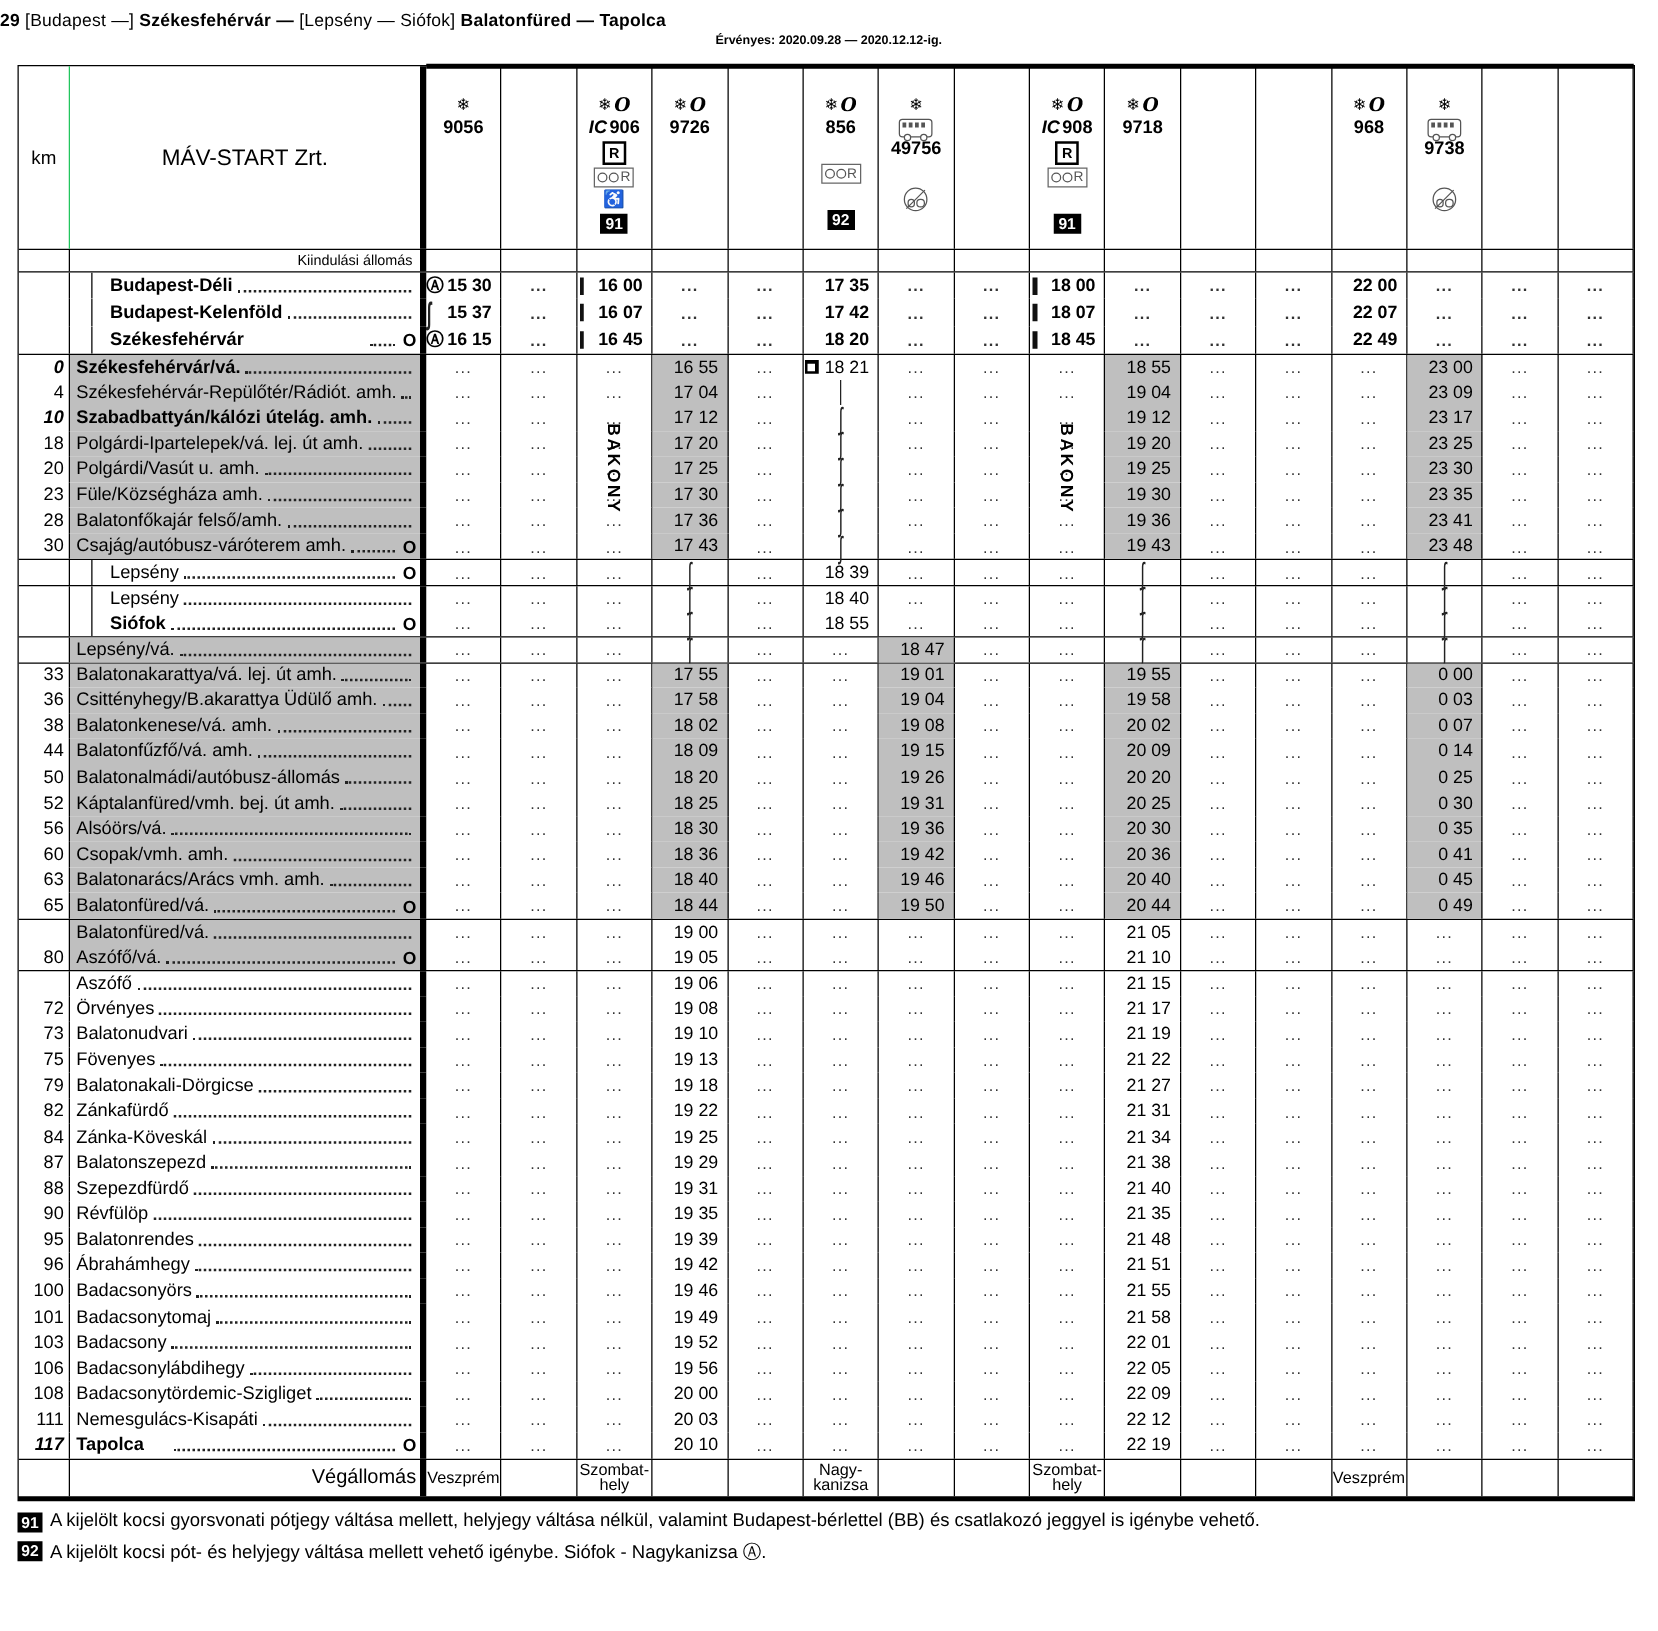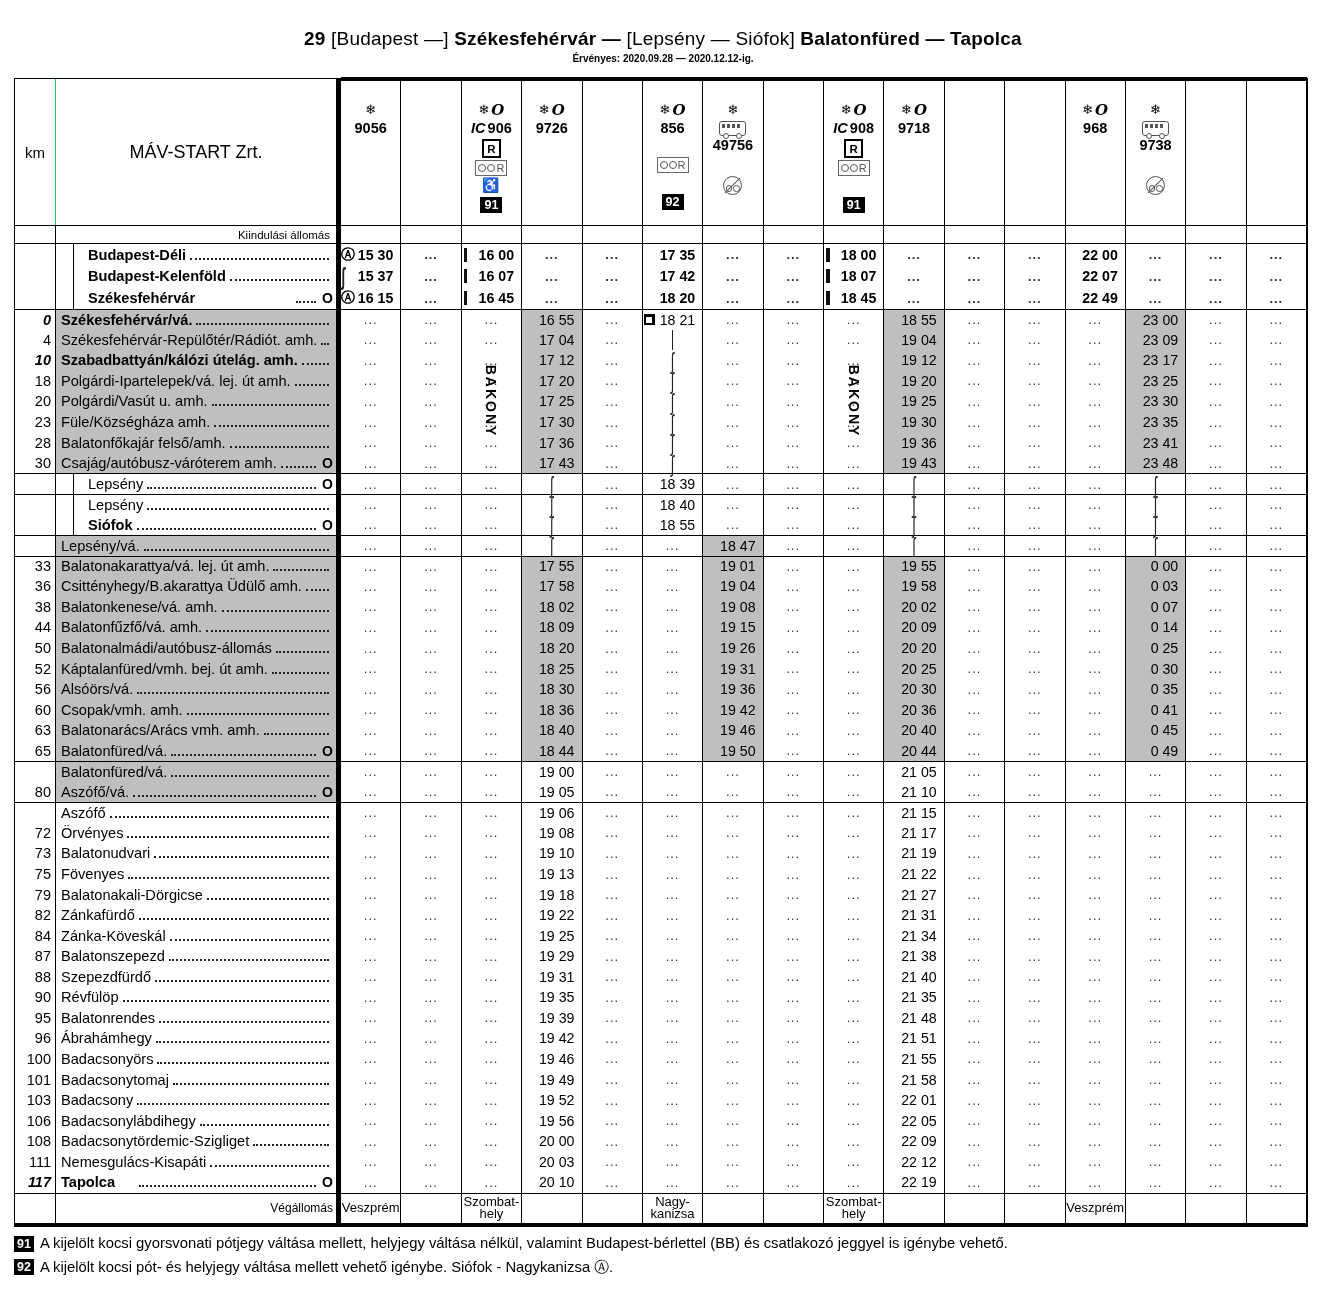--- a/index.html
+++ b/index.html
@@ -1,19 +1,19 @@
 <!DOCTYPE html>
 <html><head>
 <meta charset="utf-8">
 <style>
   html,body{margin:0;padding:0;background:#fff;color:#000;
     font-family:"Liberation Sans", sans-serif;}
   body{width:1326px;}
   
-  #title{margin-top:28px;text-align:center;font-size:19px;letter-spacing:.2px;}
+  #title{margin-top:8px;font-size:14px;letter-spacing:.2px;}
   #title .b{font-weight:bold;}
   #subtitle{text-align:center;font-size:10px;font-weight:bold;margin-top:3px;}
   
   #grid{position:relative;margin:14px 0 0 14px;width:1294px;
         border:1px solid #000;border-bottom:4px solid #000;box-sizing:border-box;}
   #topbar{position:absolute;top:-2px;left:326px;right:0;height:4px;background:#000;z-index:5;}
   .row{display:grid;grid-template-columns:41px 280px 5px repeat(16,1fr);box-sizing:border-box;}
   .row>*{min-width:0;box-sizing:border-box;}
   .T{border-top:1px solid #000;}
   .hrow{height:146px;}
@@ -77,21 +77,21 @@
   .nobike{position:relative;width:17px;height:17px;border:1.5px solid #555;border-radius:50%;margin-top:4px;}
   .nobike .c1{position:absolute;left:1.5px;top:8px;width:4.5px;height:4.5px;border:1px solid #555;border-radius:50%;}
   .nobike .c2{position:absolute;right:1.5px;top:8px;width:4.5px;height:4.5px;border:1px solid #555;border-radius:50%;}
   .nobike .sl{position:absolute;left:-2px;top:7.5px;width:21px;border-top:1.5px solid #555;
               transform:rotate(-45deg);}
   .gap{height:18px;}
   
   .origlbl{justify-content:flex-end;font-size:11.5px;padding-right:6px;}
   .veg .tc{font-size:13px;white-space:pre-line;text-align:center;line-height:12px;
            justify-content:center;padding-right:0;}
-  .veg .namec{justify-content:flex-end;font-size:12px;}
+  .veg .namec{justify-content:flex-end;font-size:16px;}
   
   #legend{margin:8px 0 0 14px;font-size:14.8px;}
   #legend .lrow{margin-bottom:6px;display:flex;align-items:flex-start;gap:6px;}
   #legend .fb{background:#000;color:#fff;font-weight:bold;font-size:12.5px;padding:0 3px;line-height:16px;
               margin-top:1px;flex:0 0 auto;}
 </style>
 </head>
 <body>
 
 <div id="title"><span class="b">29 </span><span>[Budapest —] </span><span class="b">Székesfehérvár — </span><span>[Lepsény — Siófok] </span><span class="b">Balatonfüred — Tapolca</span></div>

